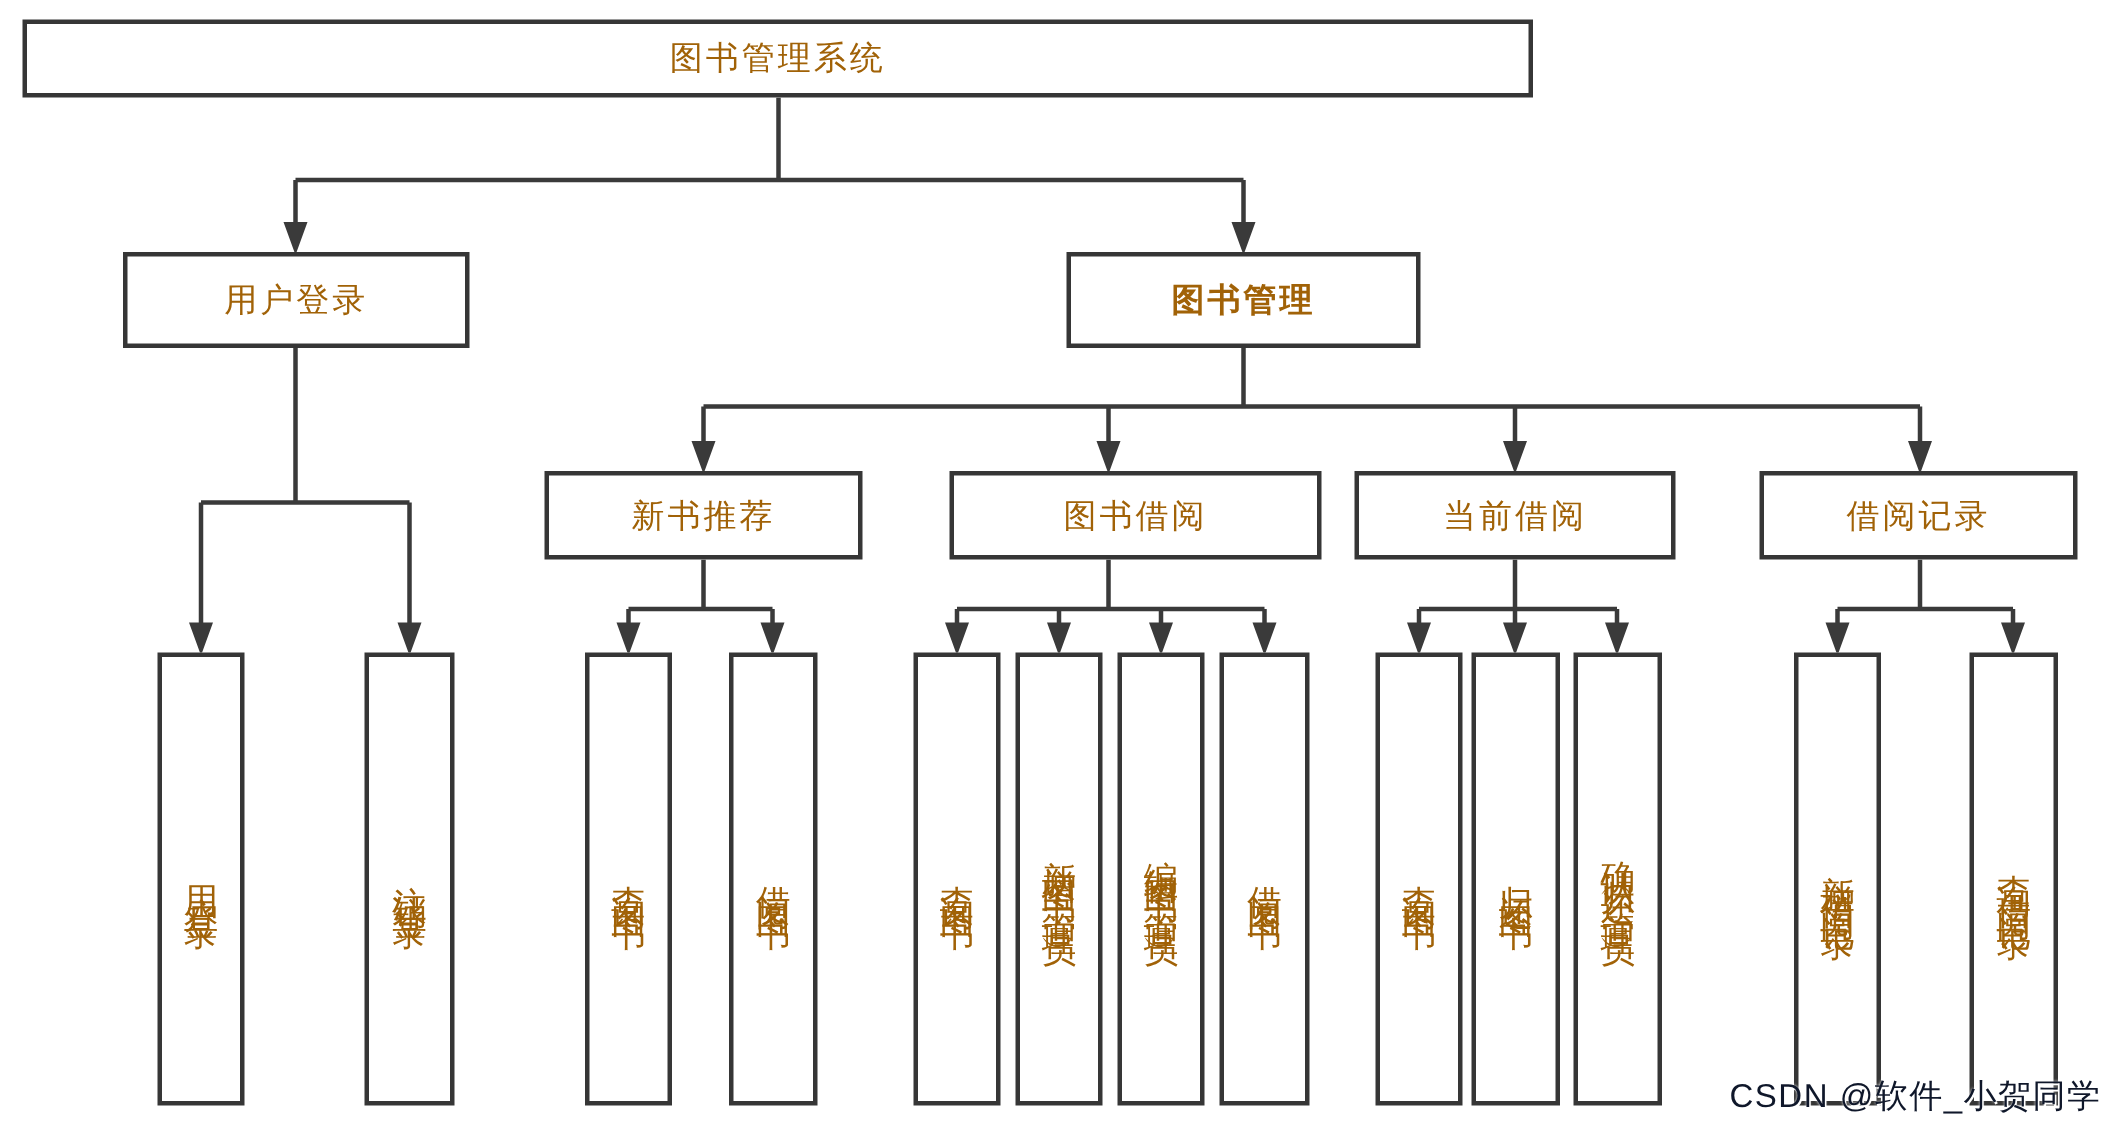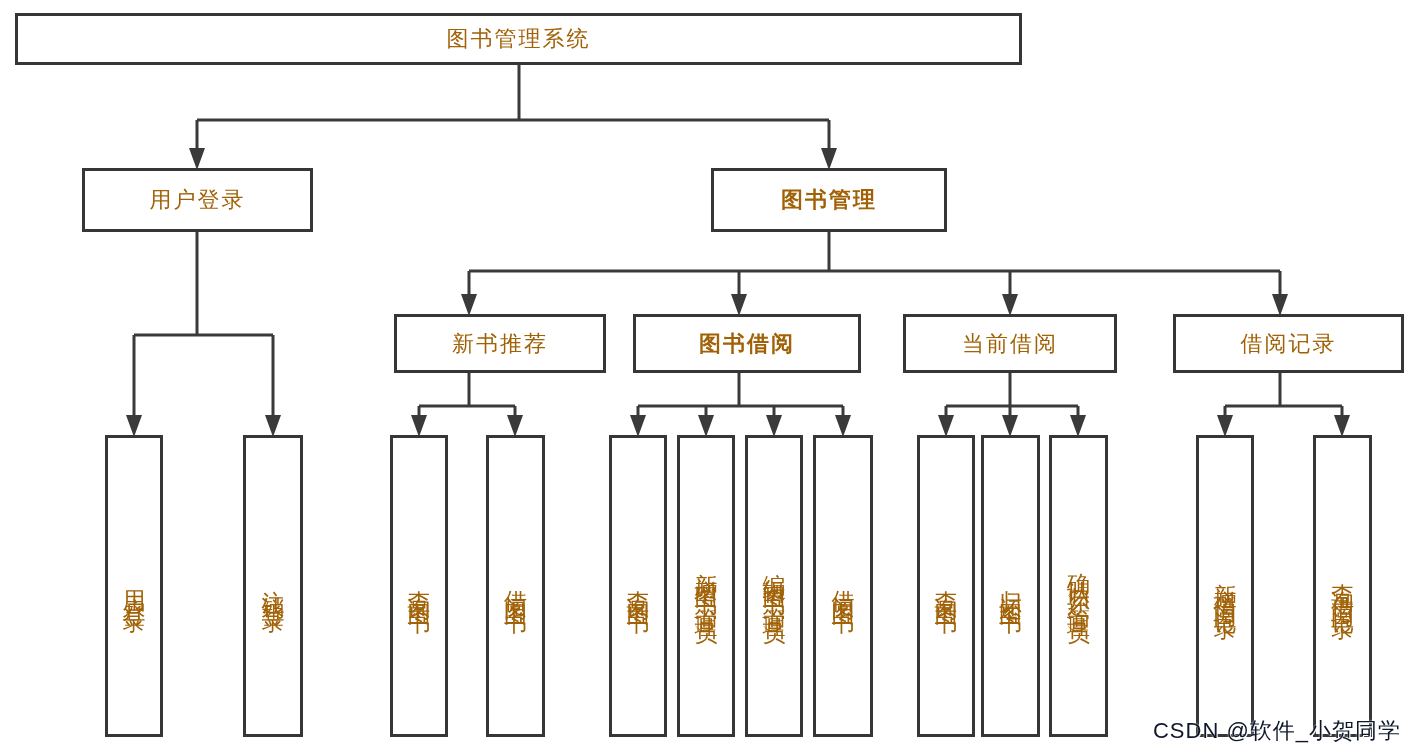--- a/index.html
+++ b/index.html
@@ -85,30 +85,30 @@
     <span class="label">图书管理系统</span>
   </div>
 
   <div class="box h" style="left:82px; top:168px; width:231px; height:64px;">
     <span class="label">用户登录</span>
   </div>
   <div class="box h" style="left:711px; top:168px; width:236px; height:64px;font-weight:bold;">
     <span class="label">图书管理</span>
   </div>
 
-  <div class="box h" style="left:363px; top:314px; width:212px; height:59px;margin-left:31px;">
+  <div class="box h" style="left:363px; top:314px; width:212px; height:59px;">
     <span class="label">新书推荐</span>
   </div>
-  <div class="box h" style="left:633px; top:314px; width:228px; height:59px;font-weight:bold;">
+  <div class="box h" style="left:633px; top:314px; width:248px; height:59px;">
     <span class="label">图书借阅</span>
   </div>
   <div class="box h" style="left:903px; top:314px; width:214px; height:59px;">
     <span class="label">当前借阅</span>
   </div>
-  <div class="box h" style="left:1173px; top:314px; width:231px; height:59px;">
+  <div class="box h" style="left:1173px; top:314px; width:212px; height:59px;">
     <span class="label">借阅记录</span>
   </div>
 
   <div class="box v" style="left:105px; top:435px; width:58px; height:302px;">
     <span class="label">用户登录</span>
   </div>
   <div class="box v" style="left:243px; top:435px; width:60px; height:302px;">
     <span class="label">注销登录</span>
   </div>
 

